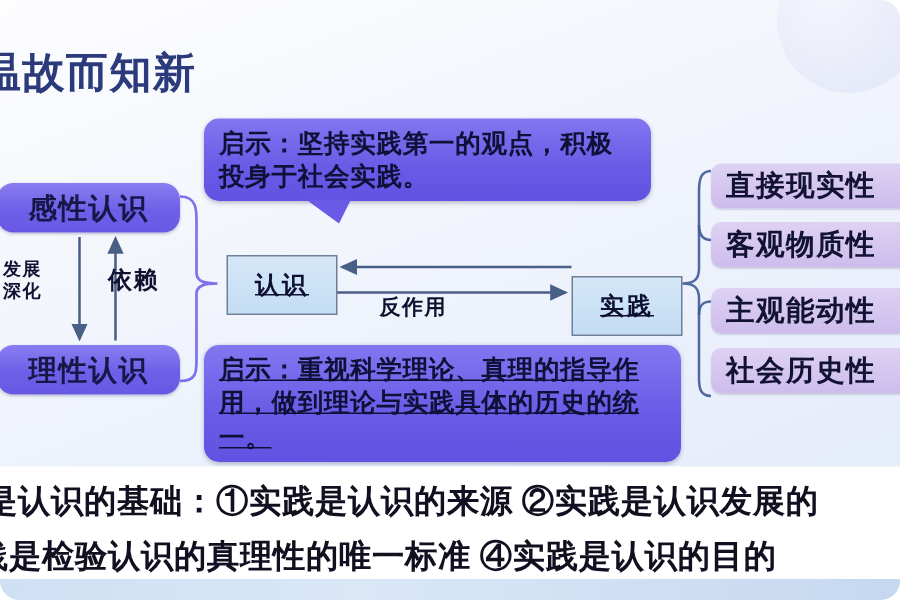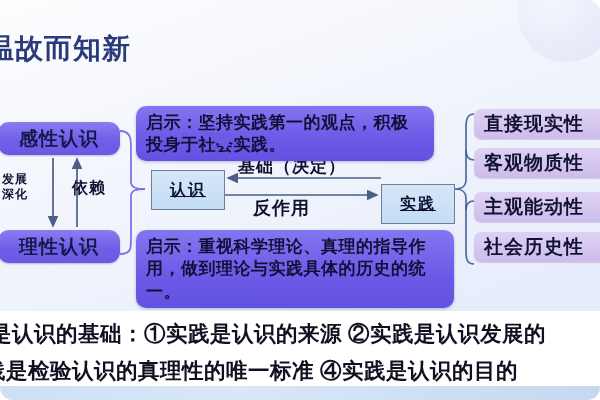--- a/index.html
+++ b/index.html
@@ -68,38 +68,38 @@
   #lab3{left:474px;top:232px;width:150px;height:30px;}
 
   
   .callout{
     position:absolute;border-radius:10px;
     background:linear-gradient(180deg,#8376f0 0%,#6a5ae6 60%,#6352e2 100%);
     color:#101038;font-weight:bold;font-size:17px;line-height:1.32;
     padding:6px 9px 6px 10px;box-sizing:border-box;letter-spacing:.5px;
     box-shadow:0 1px 3px rgba(40,40,90,.3);
   }
-  #callout-1{left:136px;top:79px;width:298px;height:55px;margin-top:27px;}
-  #callout-2{left:136px;top:230px;width:318px;height:78px;}
+  #callout-1{left:136px;top:79px;width:298px;height:55px;}
+  #callout-2{left:136px;top:230px;width:318px;height:78px;text-decoration:underline;}
   .tail{
     position:absolute;width:0;height:0;
     border-left:22px solid transparent;border-right:8px solid transparent;
     border-top:16px solid #6a5ae6;
   }
   #tail-1{left:204px;top:133px;}
 
   
   .ftext{
     position:absolute;color:#101030;font-weight:bold;white-space:pre-line;
     letter-spacing:1px;
   }
   #t-fazhan{left:2px;top:172px;font-size:12px;line-height:1.22;}
   #t-yilai{left:72px;top:178px;font-size:16px;line-height:1.22;font-family:Liberation Serif, serif;}
   #t-jichu{left:238px;top:155px;font-size:17px;}
-  #t-fanzuoyong{left:253px;top:196px;font-size:18px;text-align:right;}
+  #t-fanzuoyong{left:253px;top:196px;font-size:14px;text-align:right;}
 
   
   .sumline{
     position:absolute;color:#101020;font-weight:bold;font-size:21.5px;
     white-space:nowrap;letter-spacing:.5px;
   }
   #sum0{left:-10px;top:319px;}
   #sum1{left:-16px;top:356px;}
 
   svg.ov{position:absolute;left:0;top:0;width:600px;height:400px;pointer-events:none;}
@@ -141,21 +141,20 @@
   <div class="pill" id="box-ganxing">感性认识</div>
   <div class="pill" id="box-lixing">理性认识</div>
 
   <div class="ftext" id="t-fazhan">发展
 深化</div>
   <div class="ftext" id="t-yilai">依赖</div>
 
   <div class="rect" id="box-renshi">认识</div>
   <div class="rect" id="box-shijian">实践</div>
 
-  <div class="ftext" id="t-jichu">基础（决定）</div>
   <div class="ftext" id="t-fanzuoyong">反作用</div>
 
   <div class="plabel" id="lab0">直接现实性</div>
   <div class="plabel" id="lab1">客观物质性</div>
   <div class="plabel" id="lab2">主观能动性</div>
   <div class="plabel" id="lab3">社会历史性</div>
 
   <div class="callout" id="callout-1">启示：坚持实践第一的观点，积极投身于社会实践。</div>
   <div class="tail" id="tail-1"></div>
 

